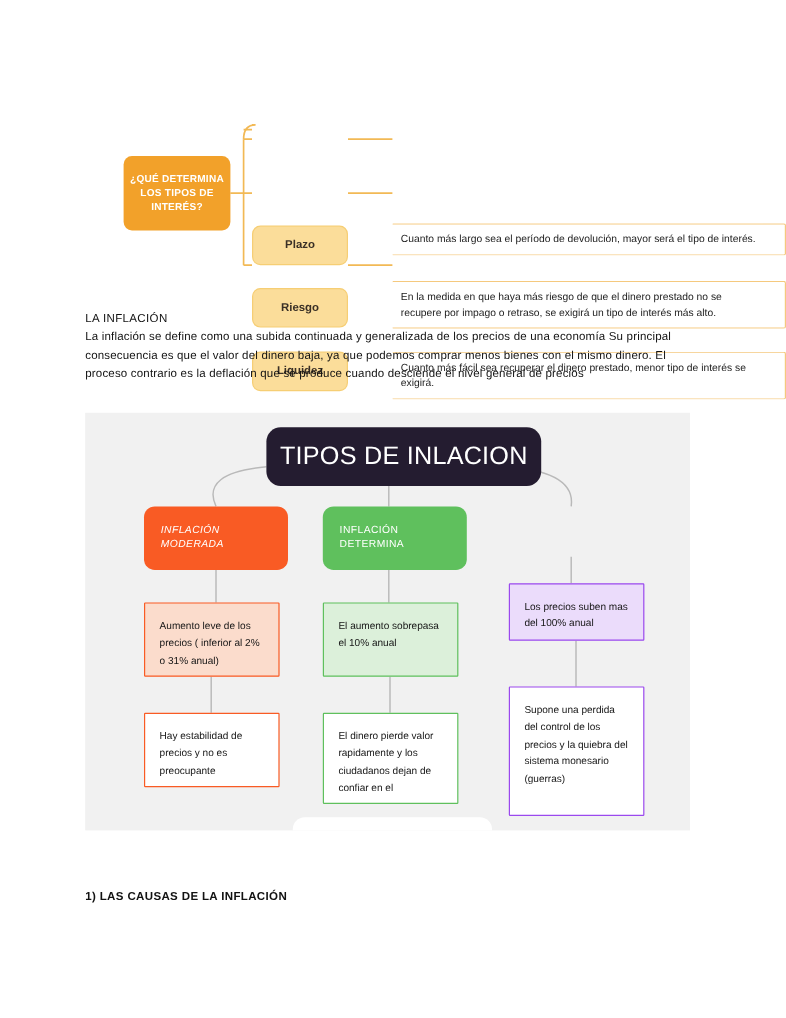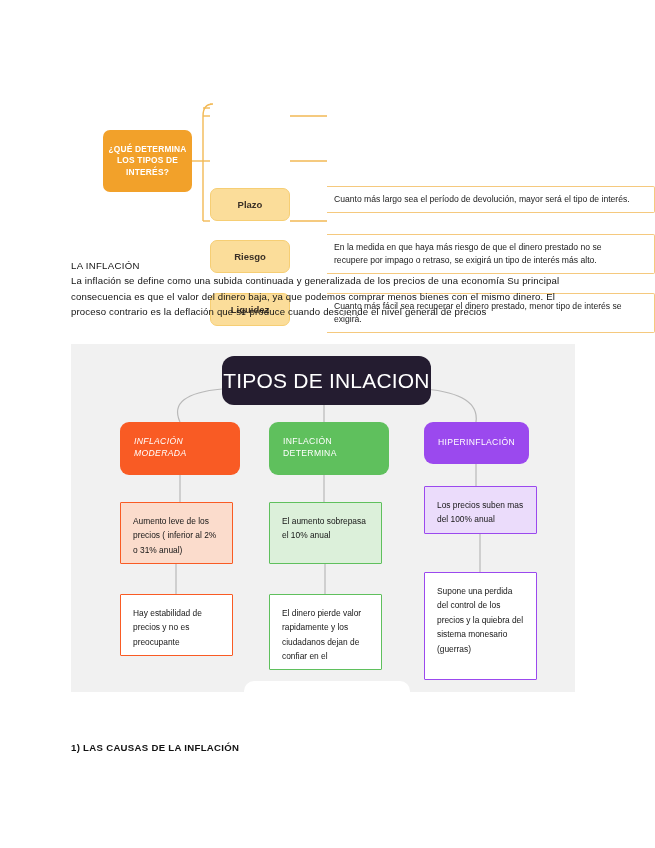--- a/index.html
+++ b/index.html
@@ -119,21 +119,21 @@
     left: 0;
     top: 0;
     width: 504px;
     height: 348px;
     pointer-events: none;
   }
   .mm-title {
     position: absolute;
     left: 151px;
     top: 12px;
-    width: 209px;
+    width: 229px;
     height: 49px;
     background: #241C30;
     border-radius: 12px;
     color: #ffffff;
     font-size: 21px;
     font-weight: normal;
     letter-spacing: 0.2px;
     display: flex;
     align-items: center;
     justify-content: center;
@@ -273,21 +273,20 @@
   <div class="mm-title">TIPOS DE INLACION</div>
 
   <div class="mm-cat c-orange">INFLACIÓN MODERADA</div>
   <div class="mm-leaf o1">Aumento leve de los precios ( inferior al 2% o 31% anual)</div>
   <div class="mm-leaf o2">Hay estabilidad de precios y no es preocupante</div>
 
   <div class="mm-cat c-green">INFLACIÓN DETERMINA</div>
   <div class="mm-leaf g1">El aumento sobrepasa el 10% anual</div>
   <div class="mm-leaf g2">El dinero pierde valor rapidamente y los ciudadanos dejan de confiar en el</div>
 
-  <div class="mm-cat c-purple">HIPERINFLACIÓN</div>
   <div class="mm-leaf p1">Los precios suben mas del 100% anual</div>
   <div class="mm-leaf p2">Supone una perdida del control de los precios y la quiebra del sistema monesario (guerras)</div>
 
   <div class="mm-bottom-card"></div>
 </div>
 
 <div class="doc-text" id="section-causas">
   <div>1) LAS CAUSAS DE LA INFLACIÓN</div>
 </div>
 

